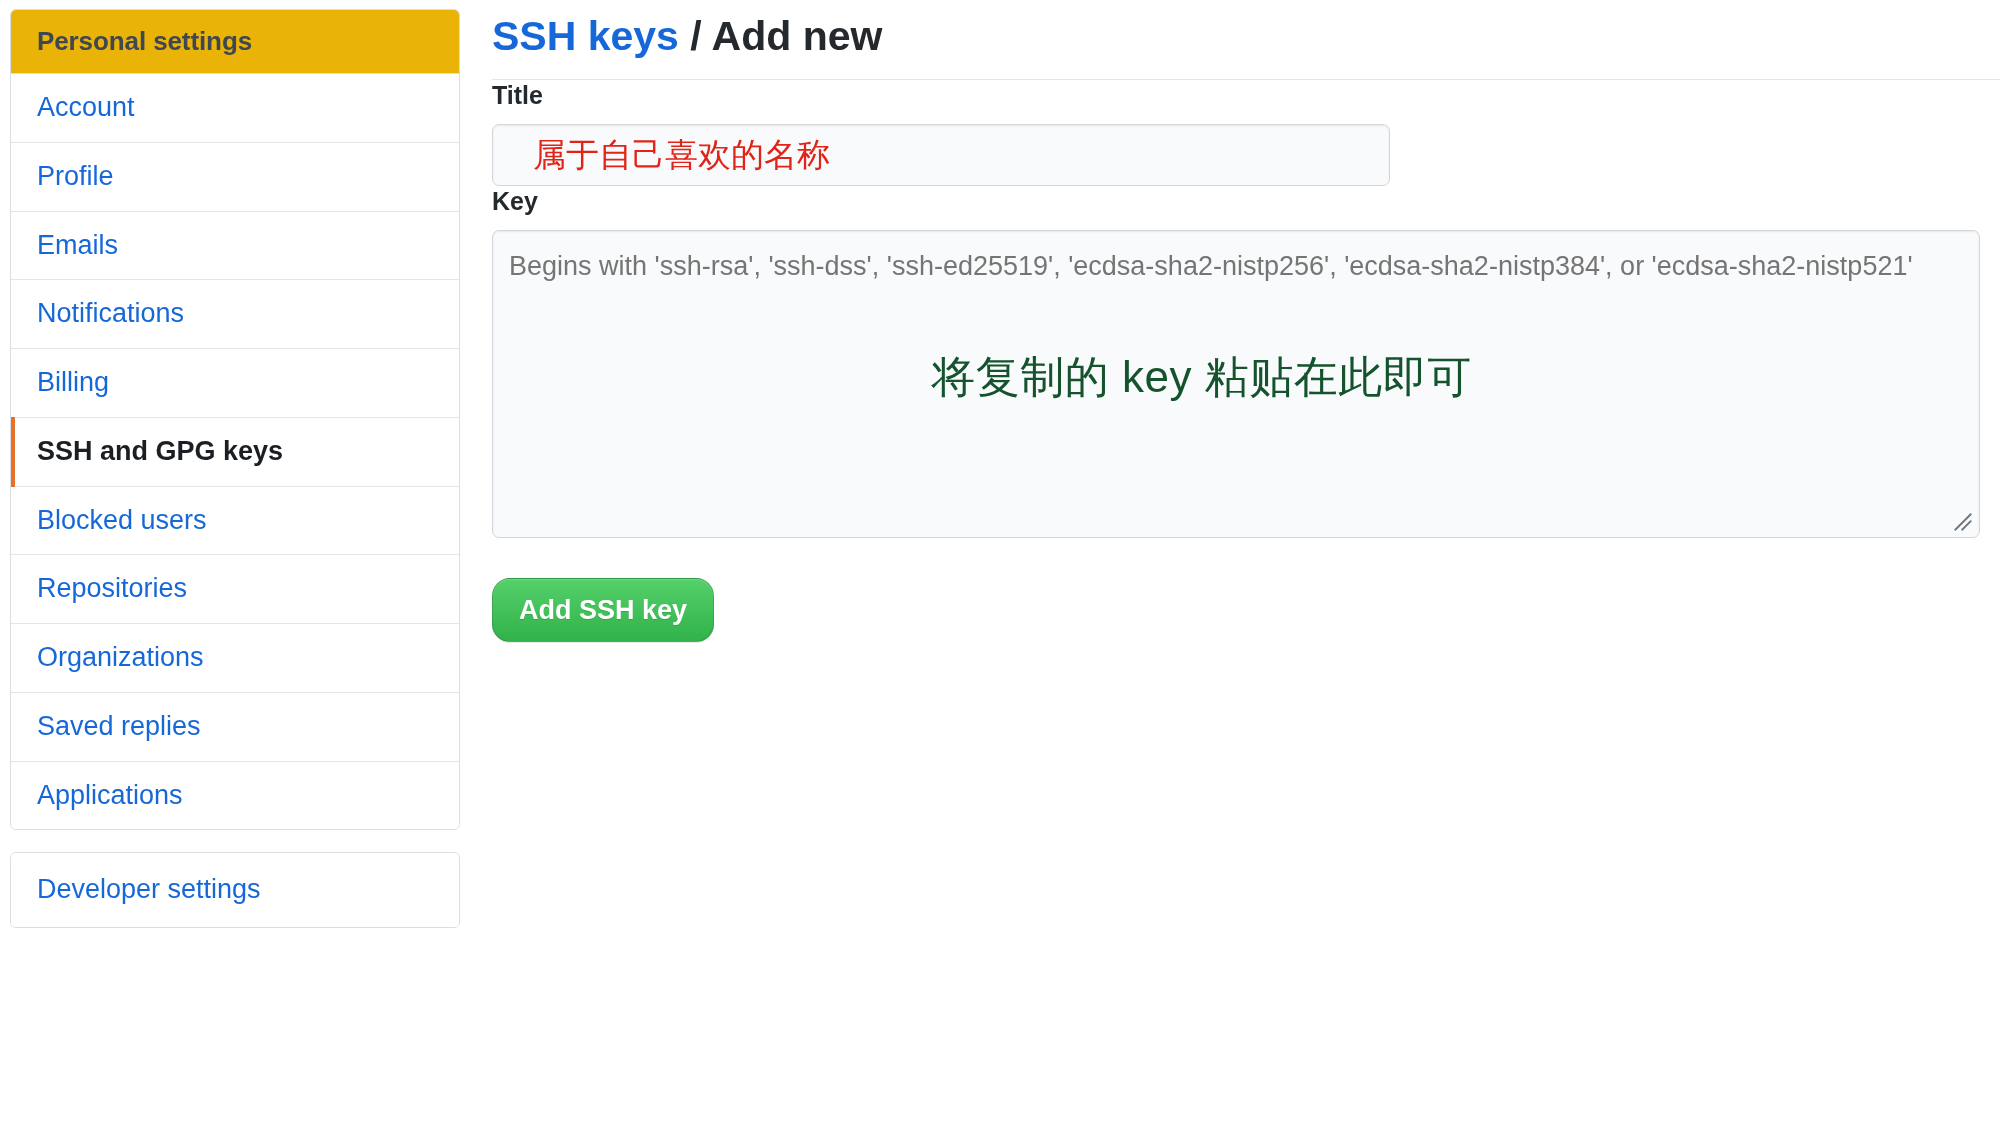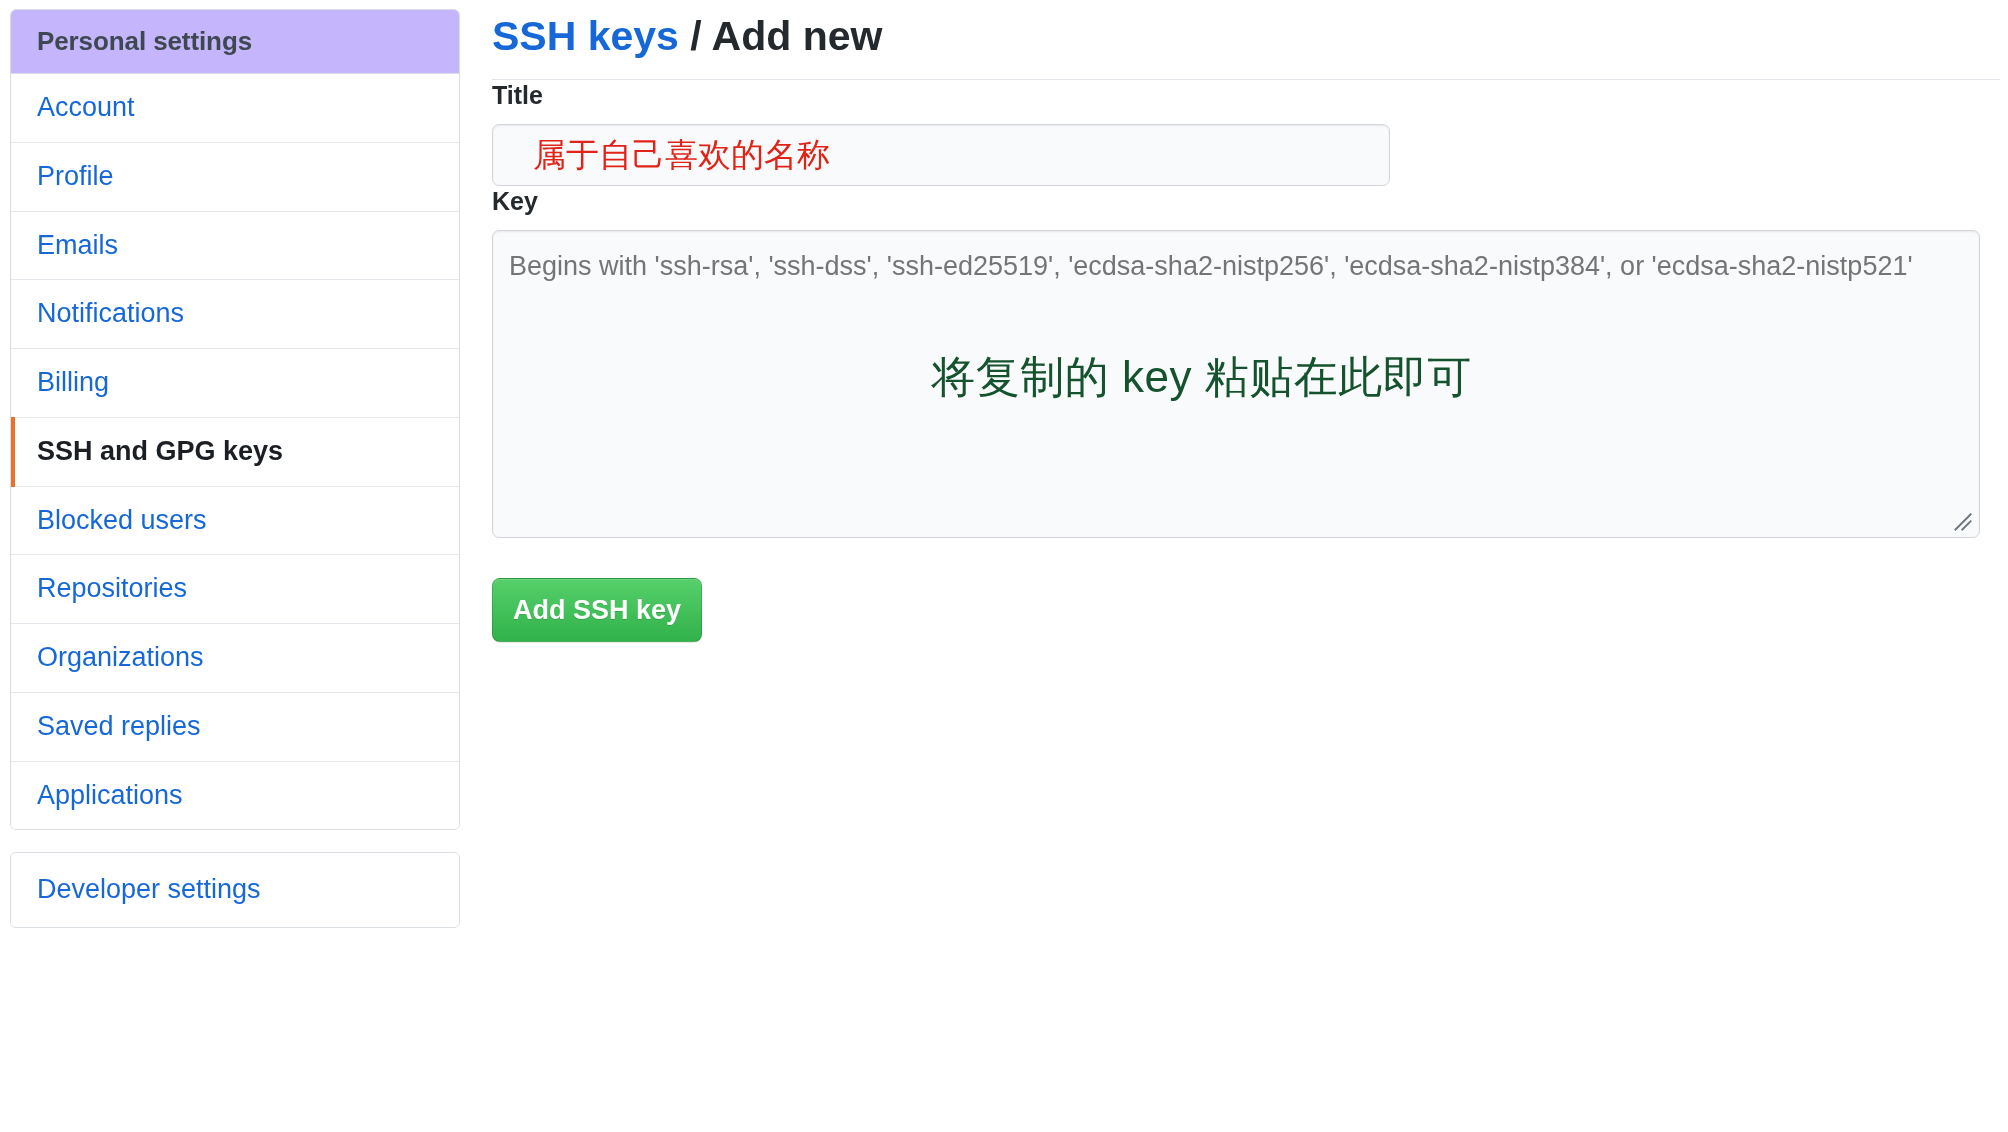--- a/index.html
+++ b/index.html
@@ -34,21 +34,21 @@
   .nav-box {
     border: 1px solid #d8dee4;
     border-radius: 6px;
     overflow: hidden;
     background: #ffffff;
   }
   .nav-box + .nav-box {
     margin-top: 22px;
   }
   .nav-header {
-    background: #c4b5fd;
+    background: #eab308;
     border-bottom: 1px solid #d8dee4;
     padding: 16px 0 16px 26px;
     font-size: 26px;
     font-weight: bold;
     color: #3f4750;
     line-height: 1.2;
     letter-spacing: -0.1px;
   }
   .nav-item {
     display: block;
@@ -180,31 +180,31 @@
     bottom: 5px;
     width: 22px;
     height: 22px;
     pointer-events: auto;
     cursor: nwse-resize;
   }
 
   .submit-row { margin-top: 40px; }
   .btn-primary {
     display: inline-block;
-    padding: 0 20px;
+    padding: 0 26px;
     height: 64px;
     line-height: 62px;
     font-family: inherit;
     font-size: 27px;
     font-weight: bold;
     color: #ffffff;
     background-image: linear-gradient(#55d06a, #31b24a);
     background-color: #39b94d;
     border: 1px solid rgba(27,31,35,0.18);
-    border-radius: 8px;
+    border-radius: 18px;
     cursor: pointer;
     text-shadow: 0 1px 0 rgba(0,0,0,0.12);
     box-shadow: 0 1px 0 rgba(27,31,35,0.1), inset 0 1px 0 rgba(255,255,255,0.18);
   }
 </style>
 </head>
 <body>
 
 <div class="page">
 

